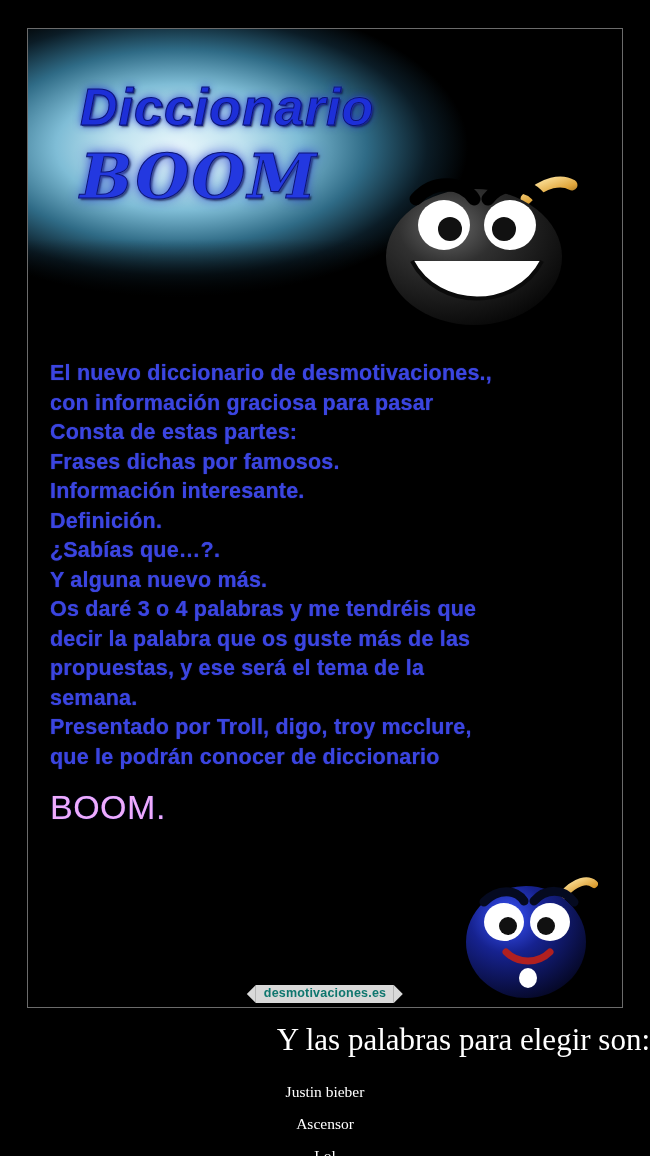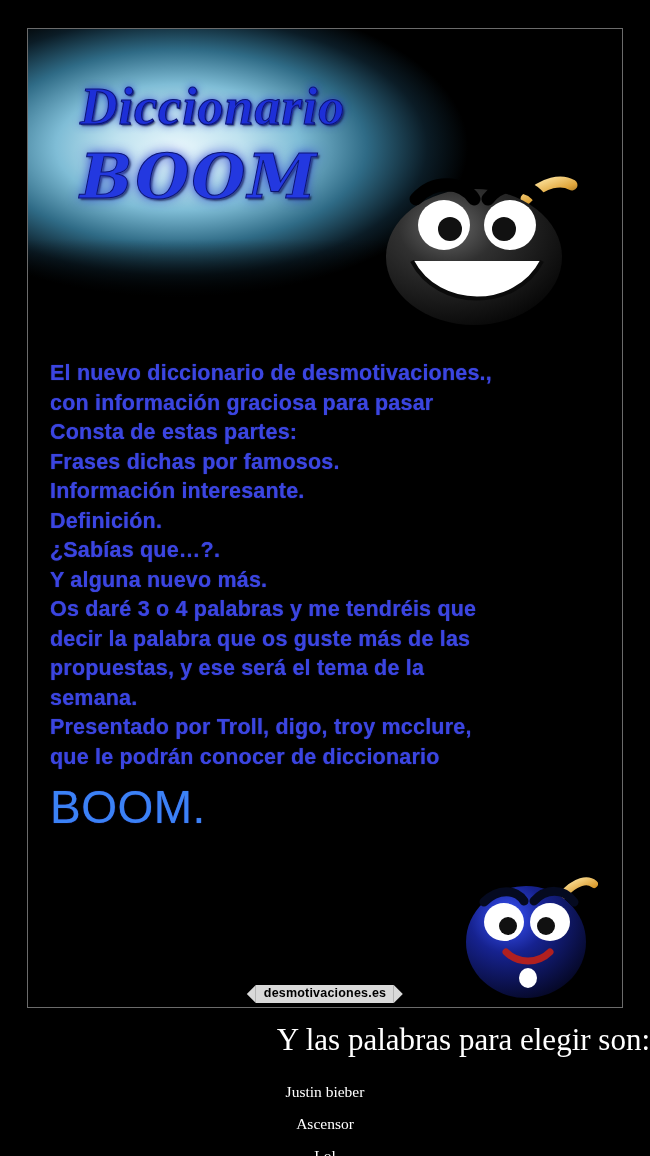--- a/index.html
+++ b/index.html
@@ -56,21 +56,21 @@
 
   
   .title-block {
     position: absolute;
     left: 52px;
     top: 52px;
     z-index: 3;
     line-height: 1;
   }
   .title-line1 {
-    font-family: Liberation Serif, serif;
+    font-family: Liberation Sans, sans-serif;
     font-style: italic;
     font-weight: bold;
     font-size: 52px;
     letter-spacing: 1px;
     color: #1d2fd8;
     text-shadow:
       0 0 2px #5566ff,
       0 0 9px #2233cc,
       1px 1px 0 #0a0f5a,
       2px 2px 2px rgba(0,0,0,0.6);
@@ -114,24 +114,24 @@
     font-weight: bold;
     letter-spacing: 0.2px;
     text-shadow: 0 0 1px rgba(60,70,230,0.8);
   }
   .body-text p {
     margin: 0;
   }
   .boom-word {
     display: block;
     margin-top: 16px;
-    font-size: 46px;
+    font-size: 34px;
     line-height: 38px;
     font-weight: normal;
-    color: #3b82f6;
+    color: #f0abfc;
     letter-spacing: 0.5px;
   }
 
   
   .bomb-small {
     position: absolute;
     left: 430px;
     top: 845px;
     width: 140px;
     height: 130px;
@@ -152,21 +152,21 @@
   }
   .wm-tri-left, .wm-tri-right {
     width: 0; height: 0;
     border-top: 9px solid transparent;
     border-bottom: 9px solid transparent;
   }
   .wm-tri-left { border-right: 9px solid #d9d9d9; }
   .wm-tri-right { border-left: 9px solid #d9d9d9; }
   .wm-label {
     background: #d9d9d9;
-    color: #000000;
+    color: #0f766e;
     font-size: 12.5px;
     font-weight: bold;
     letter-spacing: 0.2px;
     padding: 1px 8px 2px 8px;
     line-height: 15px;
   }
 
   
   .caption {
     position: absolute;

